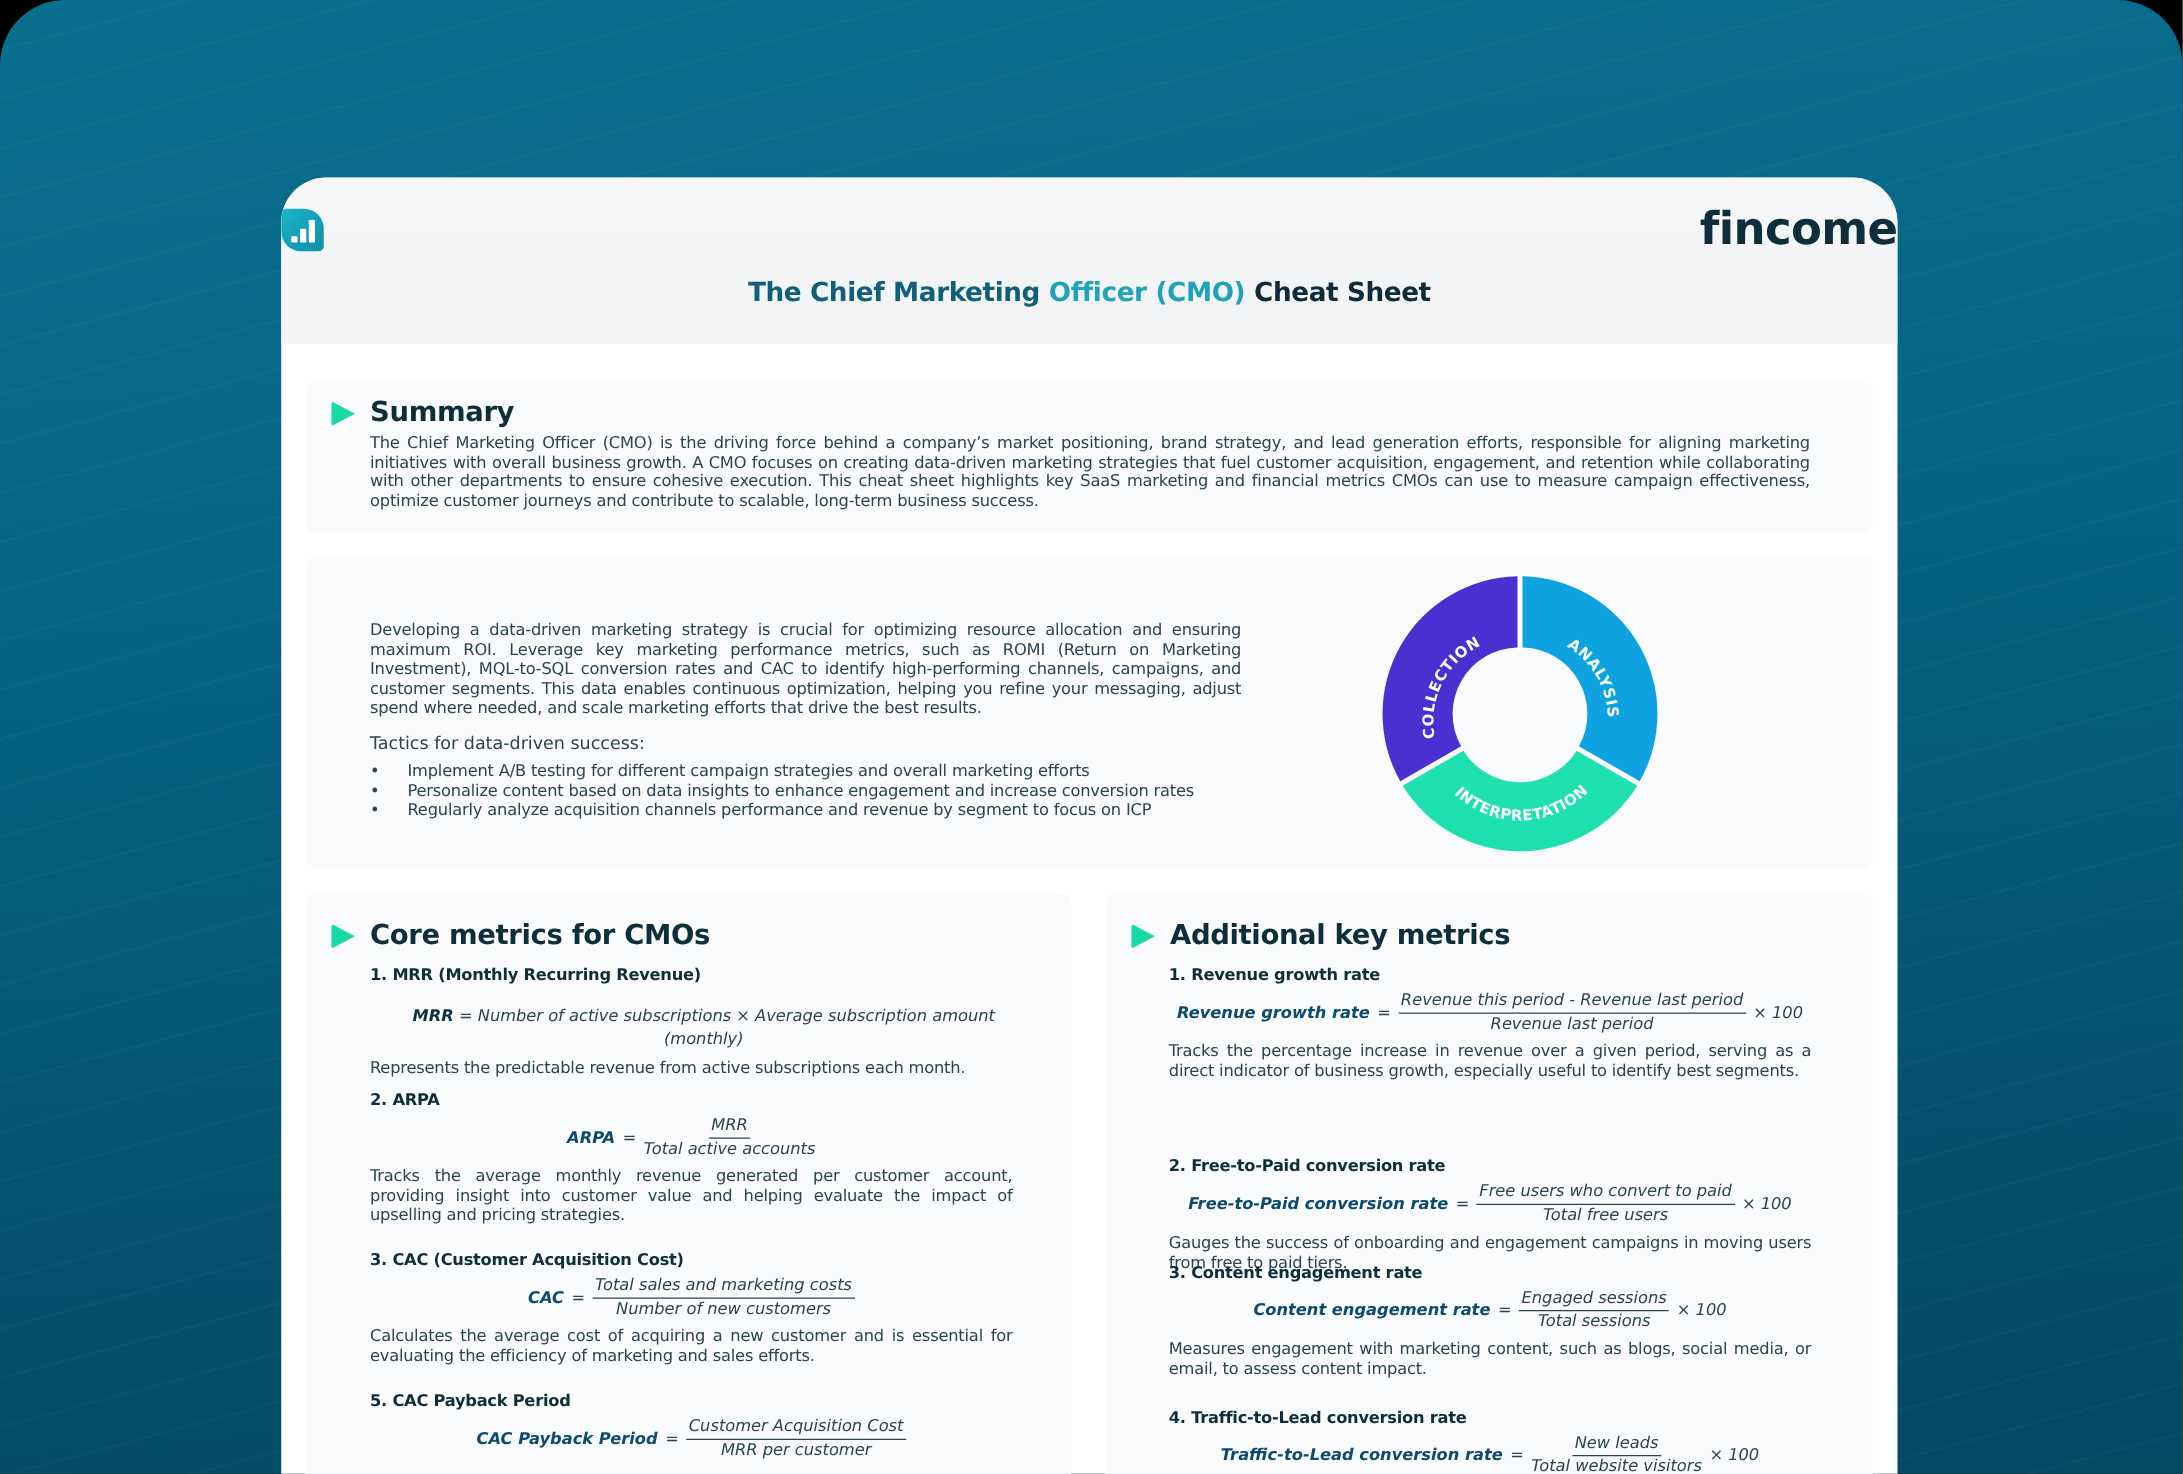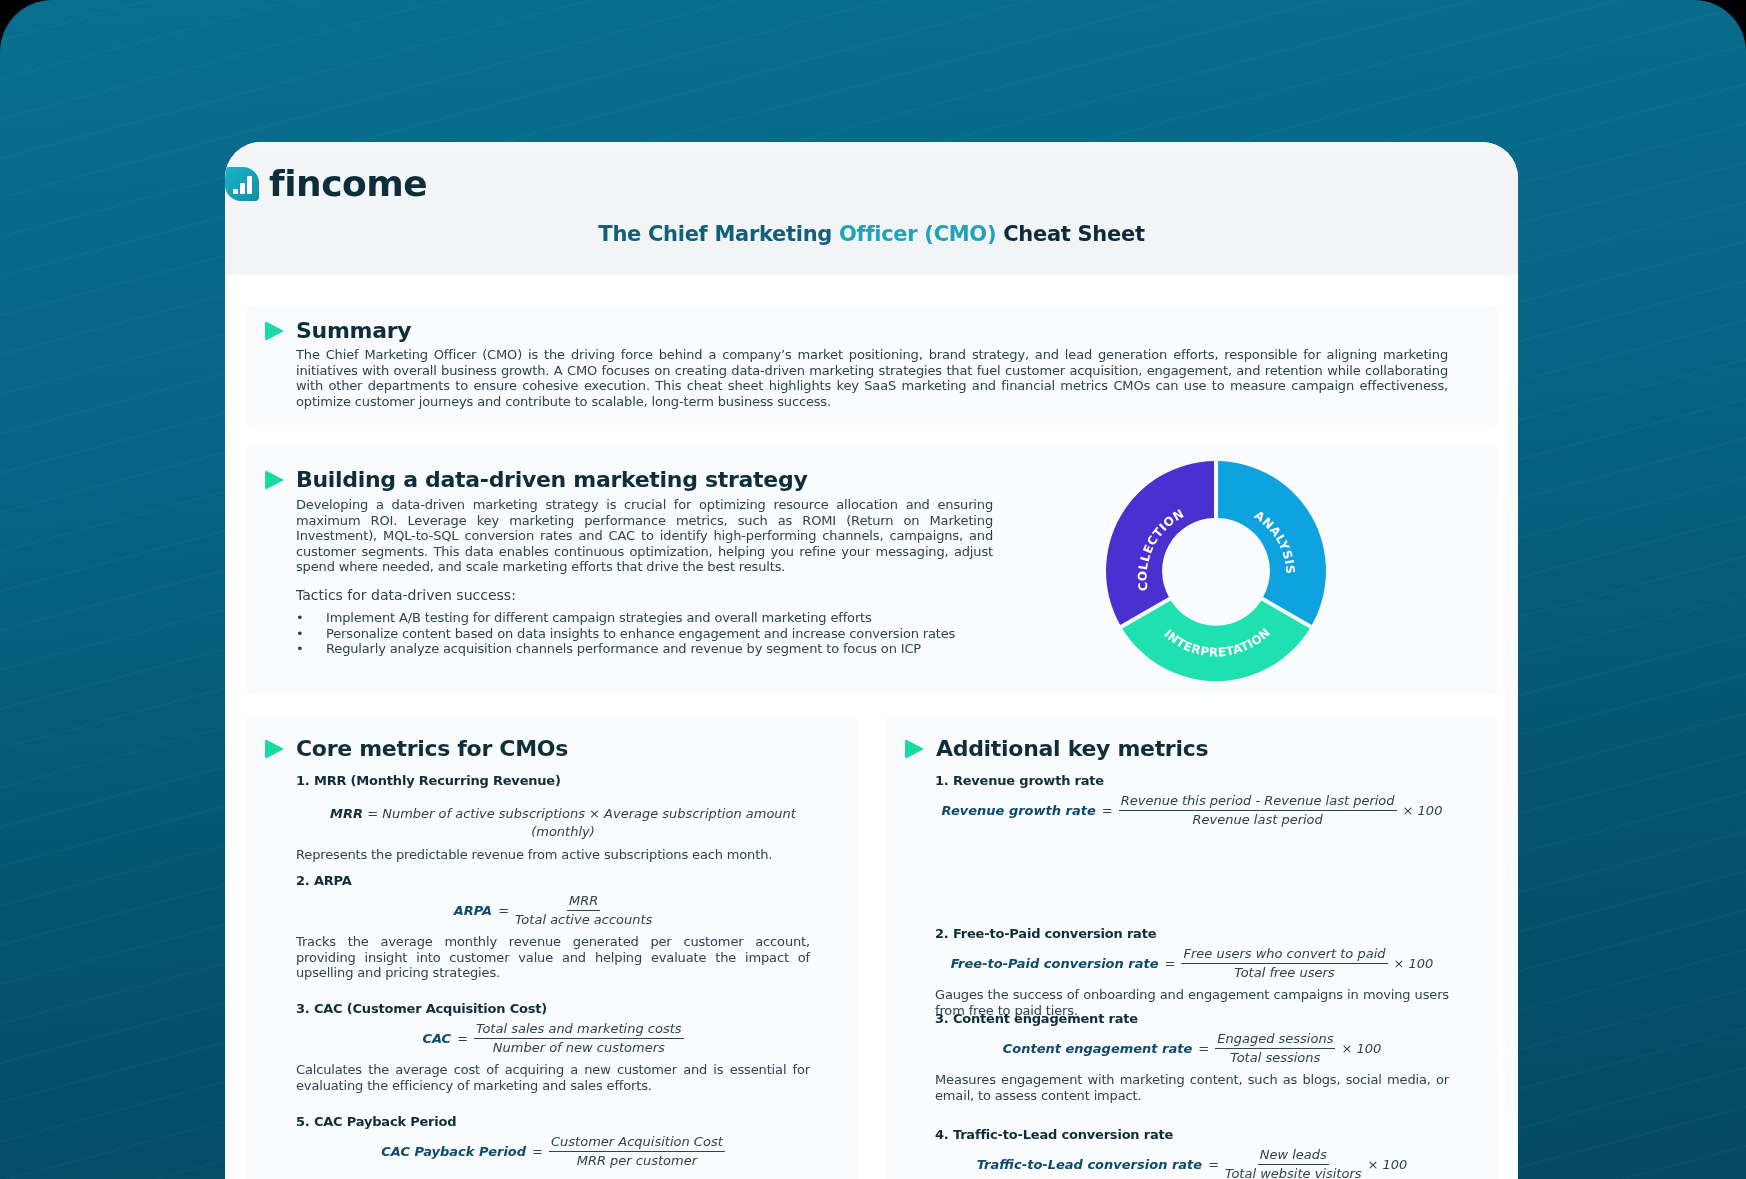--- a/index.html
+++ b/index.html
@@ -21,21 +21,21 @@
   .card {
     position: absolute; left: 225px; top: 142px; width: 1293px; height: 1100px;
     background: #ffffff; border-radius: 36px 36px 0 0; overflow: hidden;
   }
   .card-header {
     position: absolute; left: 0; top: 0; width: 100%; height: 133px;
     background: linear-gradient(180deg, #f4f6f8 0%, #f1f3f5 100%);
   }
   .logo {
     position: absolute; top: 24px; left: 0; width: 100%;
-    display: flex; justify-content: flex-start; align-items: center; gap: 10px;
+    display: flex; justify-content: space-between; align-items: center; gap: 10px;
   }
   .logo-mark {
     width: 34px; height: 34px; border-radius: 4px 16px 4px 16px;
     background: linear-gradient(135deg, #1bb5c9 0%, #0f8ea6 100%);
     position: relative;
   }
   .logo-mark span { position: absolute; bottom: 7px; width: 5px; background: #fff; border-radius: 1px; }
   .logo-mark .b1 { left: 8px; height: 5px; }
   .logo-mark .b2 { left: 15px; height: 11px; }
   .logo-mark .b3 { left: 22px; height: 18px; }
@@ -116,24 +116,20 @@
     </div>
 
     <div class="panel" style="left:20px; top:163px; width:1253px; height:122px;"></div>
     <div class="sec-head" style="left:40px; top:178px;">
       <div class="play-icon"></div>
       <div class="sec-title">Summary</div>
     </div>
     <div class="para" style="left:71px; top:205px; width:1152px;">The Chief Marketing Officer (CMO) is the driving force behind a company’s market positioning, brand strategy, and lead generation efforts, responsible for aligning marketing initiatives with overall business growth. A CMO focuses on creating data-driven marketing strategies that fuel customer acquisition, engagement, and retention while collaborating with other departments to ensure cohesive execution. This cheat sheet highlights key SaaS marketing and financial metrics CMOs can use to measure campaign effectiveness, optimize customer journeys and contribute to scalable, long-term business success.</div>
 
     <div class="panel" style="left:20px; top:303px; width:1253px; height:250px;"></div>
-    <div class="sec-head" style="left:40px; top:327px;">
-      <div class="play-icon"></div>
-      <div class="sec-title">Building a data-driven marketing strategy</div>
-    </div>
     <div class="para" style="left:71px; top:355px; width:697px;">Developing a data-driven marketing strategy is crucial for optimizing resource allocation and ensuring maximum ROI. Leverage key marketing performance metrics, such as ROMI (Return on Marketing Investment), MQL-to-SQL conversion rates and CAC to identify high-performing channels, campaigns, and customer segments. This data enables continuous optimization, helping you refine your messaging, adjust spend where needed, and scale marketing efforts that drive the best results.</div>
     <div class="tactics-label" style="left:71px; top:445px;">Tactics for data-driven success:</div>
     <ul class="bullets" style="left:71px; top:468px; width:700px;">
       <li>
           <span class="dot">•</span>
           <span>Implement A/B testing for different campaign strategies and overall marketing efforts</span>
         </li>
       <li>
           <span class="dot">•</span>
           <span>Personalize content based on data insights to enhance engagement and increase conversion rates</span>
@@ -207,20 +203,21 @@
       <div class="m-title">1. Revenue growth rate</div>
       <div class="formula">
         <span class="f-lhs">Revenue growth rate</span>
         <span>=</span>
         <span class="frac">
             <span class="num">Revenue this period - Revenue last period</span>
             <span class="den">Revenue last period</span>
           </span>
         <span>× 100</span>
       </div>
+      <div class="m-desc">Tracks the percentage increase in revenue over a given period, serving as a direct indicator of business growth, especially useful to identify best segments.</div>
     </div>
 
     <div class="metric" style="left:710px; top:784px;">
       <div class="m-title">2. Free-to-Paid conversion rate</div>
       <div class="formula">
         <span class="f-lhs">Free-to-Paid conversion rate</span>
         <span>=</span>
         <span class="frac">
             <span class="num">Free users who convert to paid</span>
             <span class="den">Total free users</span>

